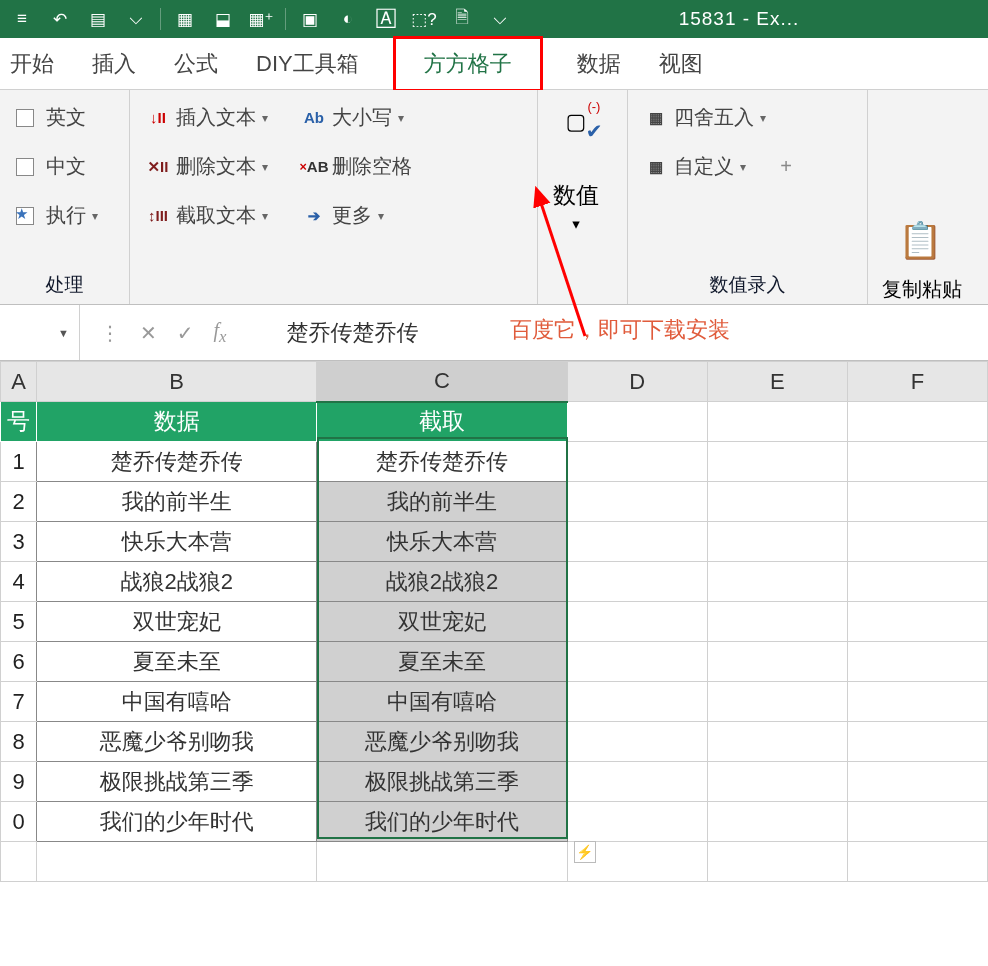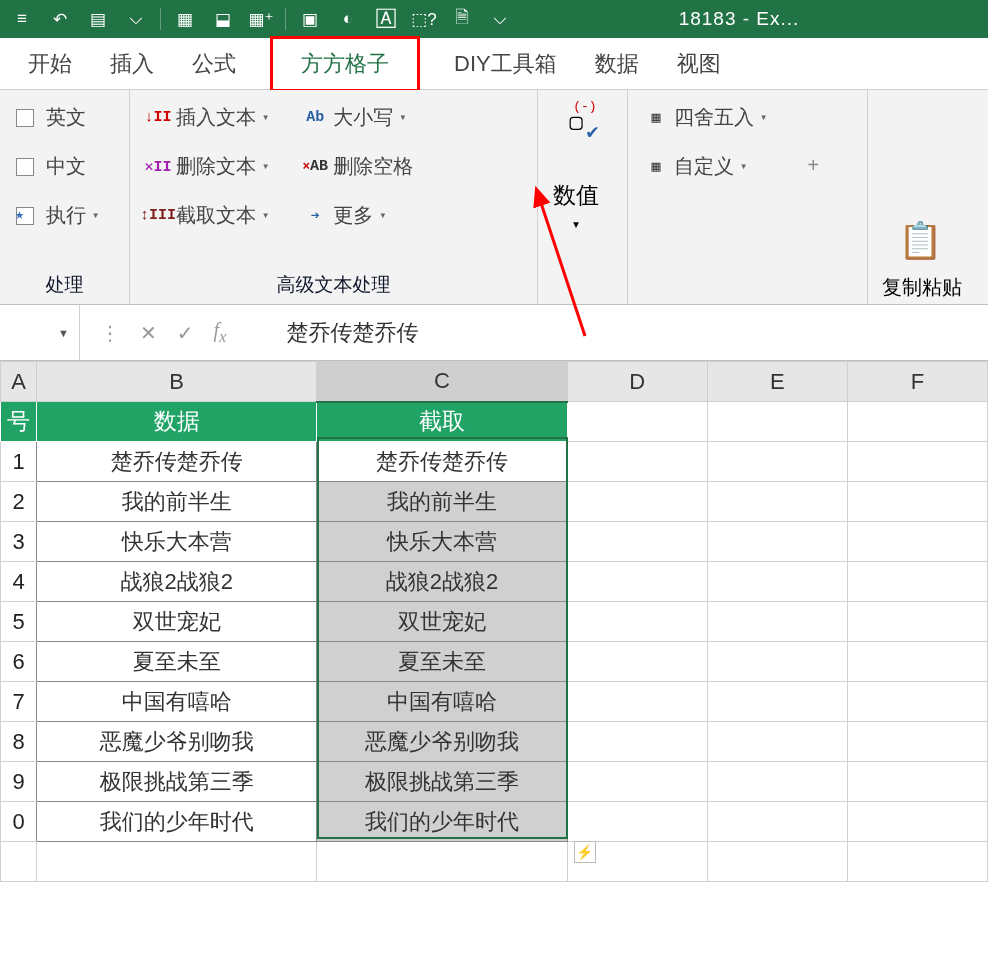--- a/index.html
+++ b/index.html
@@ -32,21 +32,21 @@
   .title-text { font-size: 19px; letter-spacing: 1px; }
 
   
   .ribbon-tabs {
     height: 52px;
     background: #fff;
     border-bottom: 1px solid #d0d0d0;
     display: flex;
     align-items: center;
     gap: 30px;
-    padding: 0 24px;
+    padding: 0 6px;
     font-size: 22px;
     color: #444;
   }
   .tab { padding: 10px 4px; position: relative; }
   .tab.active {
     color: #217346;
     border-bottom: 3px solid #217346;
     padding-bottom: 7px;
   }
   .tab.highlighted {
@@ -54,21 +54,20 @@
     padding: 10px 28px;
   }
 
   
   .ribbon-body {
     height: 215px;
     background: #f3f3f3;
     border-bottom: 1px solid #bfbfbf;
     display: flex;
     position: relative;
-    font-family: Liberation Mono, monospace;
   }
   .ribbon-group {
     border-right: 1px solid #d0d0d0;
     padding: 10px 14px 4px 14px;
     display: flex;
     flex-direction: column;
     justify-content: space-between;
   }
   .ribbon-group-body { display: flex; gap: 8px; }
   .ribbon-group-label {
@@ -212,30 +211,30 @@
     <div class="qat-item">⬓</div>
     <div class="qat-item">▦⁺</div>
     <div class="qat-sep"></div>
     <div class="qat-item">▣</div>
     <div class="qat-item">◐</div>
     <div class="qat-item">🄰</div>
     <div class="qat-item">⬚?</div>
     <div class="qat-item">🗎</div>
     <div class="qat-item">⌵</div>
   </div>
-  <div class="title-text">18183 - Ex...</div>
+  <div class="title-text">15831 - Ex...</div>
   <div style="width:20px"></div>
 </div>
 
 <div class="ribbon-tabs">
   <div class="tab">开始</div>
   <div class="tab">插入</div>
   <div class="tab">公式</div>
+  <div class="tab">DIY工具箱</div>
   <div class="tab active highlighted">方方格子</div>
-  <div class="tab">DIY工具箱</div>
   <div class="tab">数据</div>
   <div class="tab">视图</div>
 </div>
 
 <div class="ribbon-body">
 
   <div class="ribbon-group" style="width:130px">
     <div class="ribbon-group-body">
       <div class="col">
         <div class="rbtn">
@@ -258,21 +257,21 @@
 
   <div class="ribbon-group" style="width:408px">
     <div class="ribbon-group-body" style="gap:30px">
       <div class="col">
         <div class="rbtn">
             <span class="ricon" style="color:#c00">↓II</span>
             <span>插入文本</span>
             <span class="drop">▾</span>
           </div>
         <div class="rbtn">
-            <span class="ricon" style="color:#a21caf">✕II</span>
+            <span class="ricon" style="color:#7f1d1d">✕II</span>
             <span>删除文本</span>
             <span class="drop">▾</span>
           </div>
         <div class="rbtn">
             <span class="ricon" style="color:#7f1d1d">↕III</span>
             <span>截取文本</span>
             <span class="drop">▾</span>
           </div>
       </div>
       <div class="col">
@@ -285,21 +284,20 @@
             <span class="ricon" style="color:#333"><sup style="color:#c00">×</sup>AB</span>
             <span>删除空格</span>
           </div>
         <div class="rbtn">
             <span class="ricon" style="color:#2a60a8">➔</span>
             <span>更多</span>
             <span class="drop">▾</span>
           </div>
       </div>
     </div>
-    <div class="ribbon-group-label">高级文本处理</div>
   </div>
 
   <div class="ribbon-group" style="width:90px">
     <div class="ribbon-group-body">
       <div class="vertbtn">
         <div style="width:48px;height:44px;display:flex;align-items:center;justify-content:center;font-size:22px">
           <span style="position:relative">▢<span style="position:absolute;right:-14px;top:-10px;color:#c00;font-size:13px">(-)</span><span style="position:absolute;right:-16px;bottom:-8px;color:#2a60a8;font-size:20px">✔</span></span>
         </div>
         <div style="height:28px"></div>
         <span style="font-size:23px">数值</span>
@@ -313,29 +311,31 @@
     <div class="ribbon-group-body">
       <div class="col">
         <div class="rbtn">
             <span class="ricon">▦</span>
             <span>四舍五入</span>
             <span class="drop">▾</span>
           </div>
         <div class="rbtn"><span class="ricon">▦</span><span>自定义</span><span class="drop">▾</span>&nbsp;&nbsp;&nbsp;&nbsp;<span style="color:#888">+</span></div>
       </div>
     </div>
+    <div class="ribbon-group-label">数值录入</div>
   </div>
 
   <div class="ribbon-group" style="border-right:none;flex:1;display:flex;align-items:flex-start;justify-content:flex-end">
     <div class="vertbtn" style="margin-top:6px">
       <div style="width:48px;height:54px;font-size:36px;color:#c58a12">📋</div>
       <span style="font-size:20px;line-height:1.1;text-align:center">复制粘贴</span>
     </div>
   </div>
 
+  <div class="annotation">百度它，即可下载安装</div>
   <svg class="arrow-svg" width="160" height="170">
     <defs>
         <marker id="ah" markerWidth="10" markerHeight="10" refX="2" refY="3" orient="auto">
           <path d="M0,0 L0,6 L7,3 z" fill="#ff0000"></path>
         </marker>
       </defs>
     <line x1="130" y1="150" x2="85" y2="14" stroke="#ff0000" stroke-width="3" marker-end="url(#ah)"></line>
   </svg>
 </div>
 

